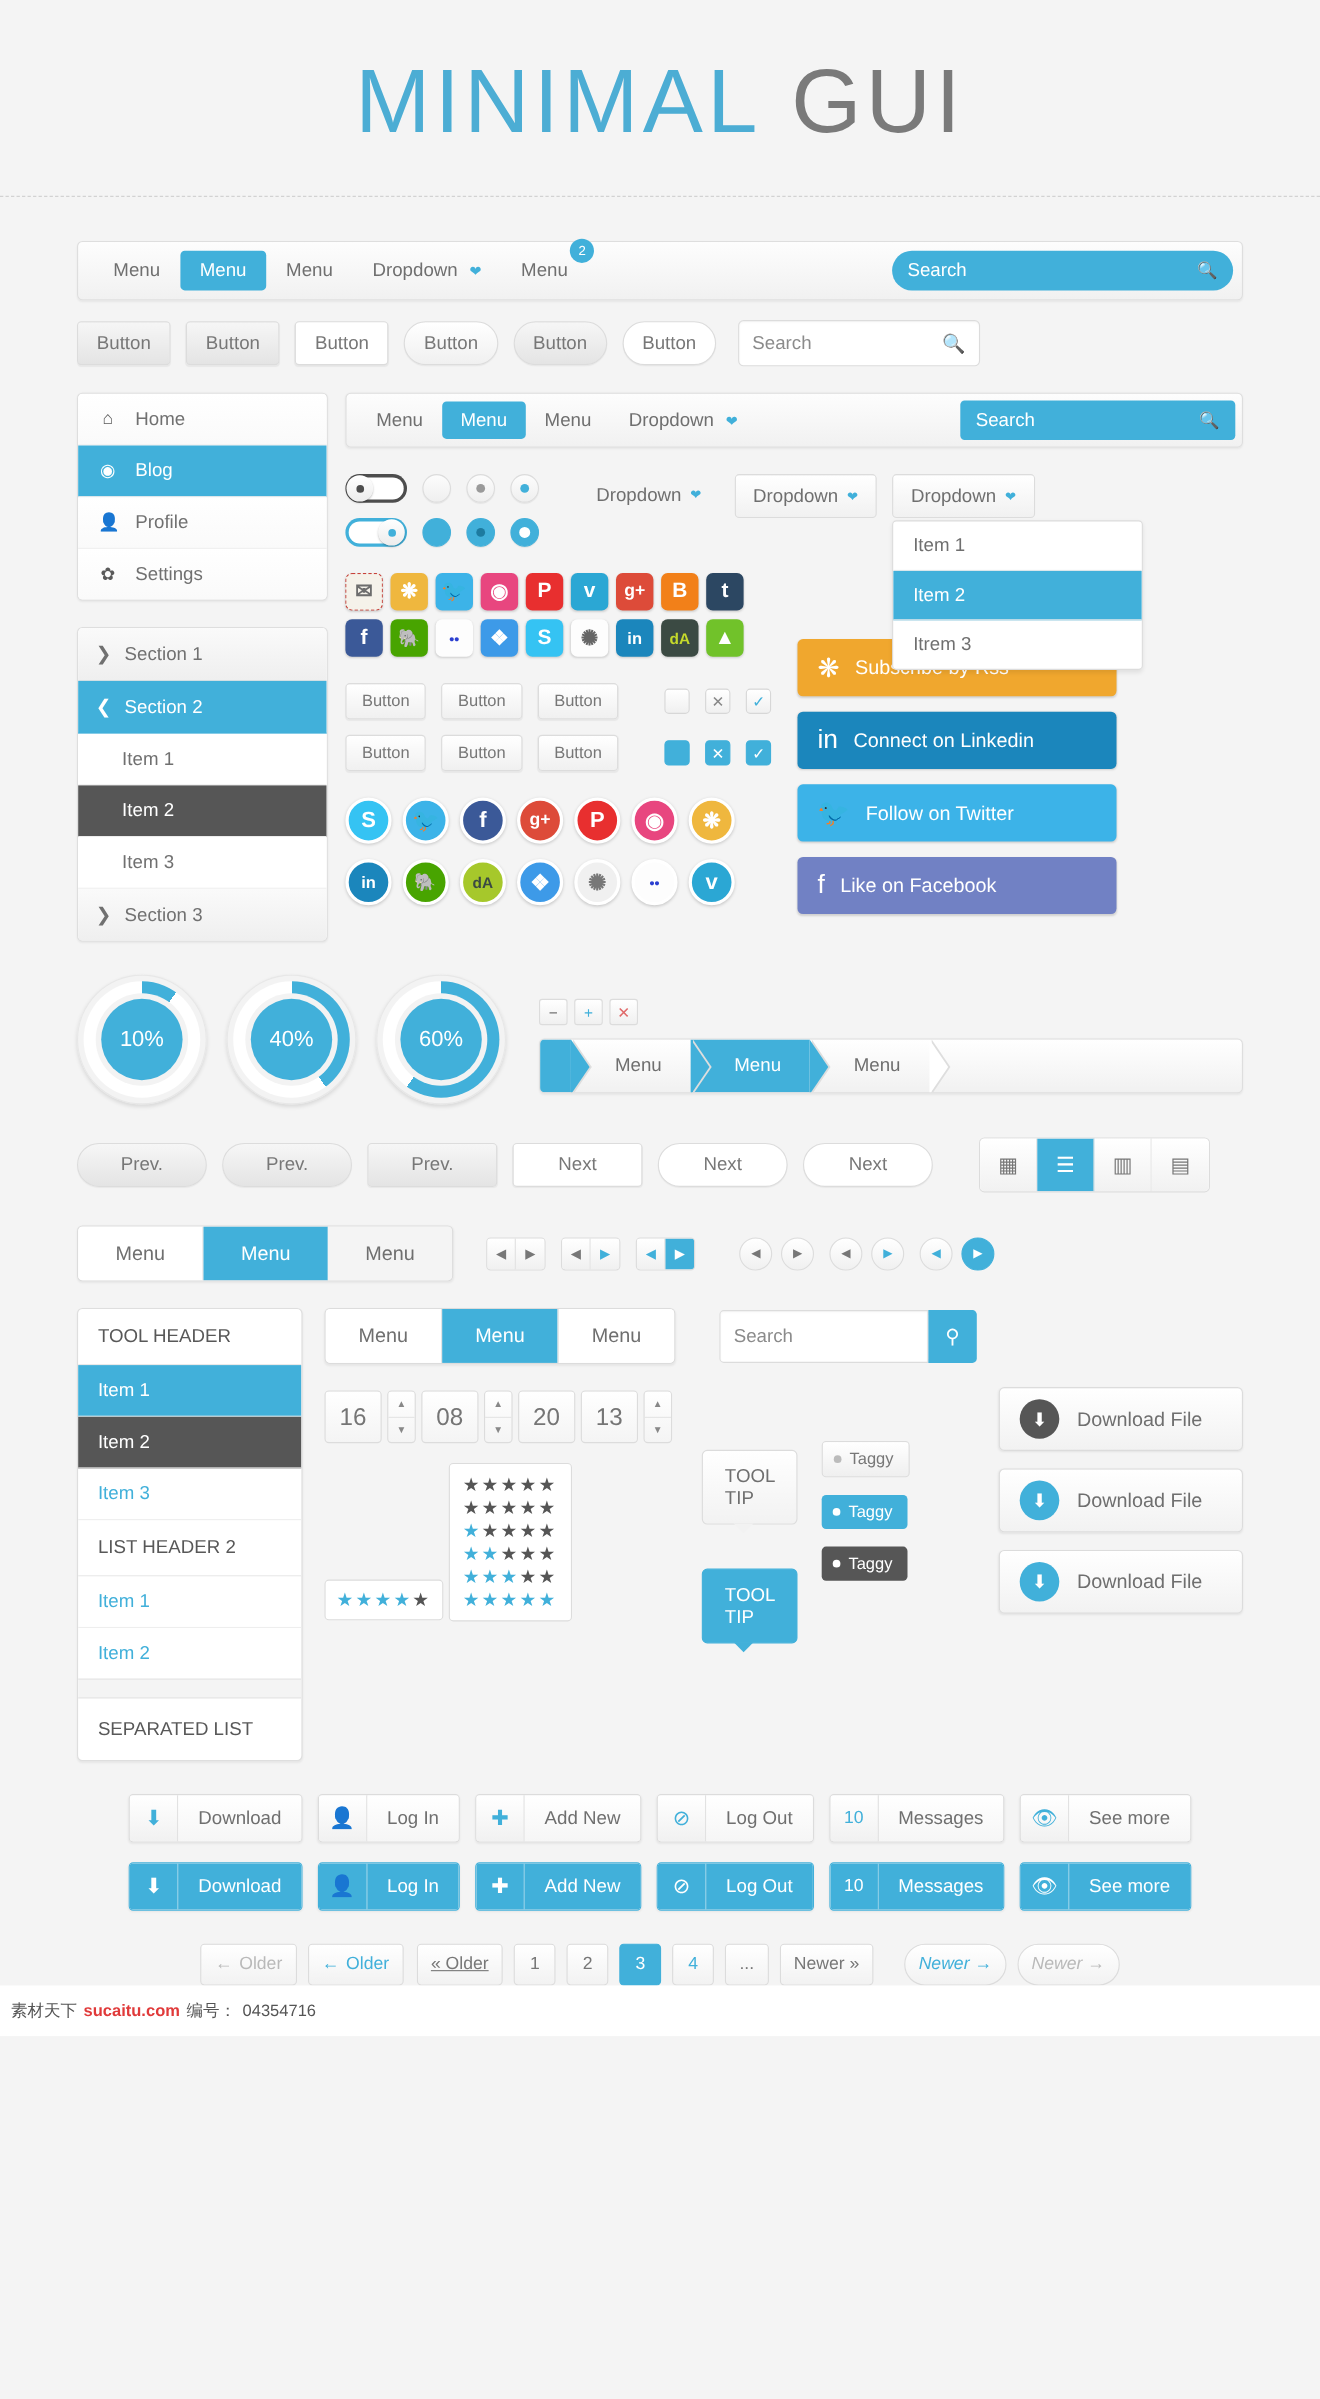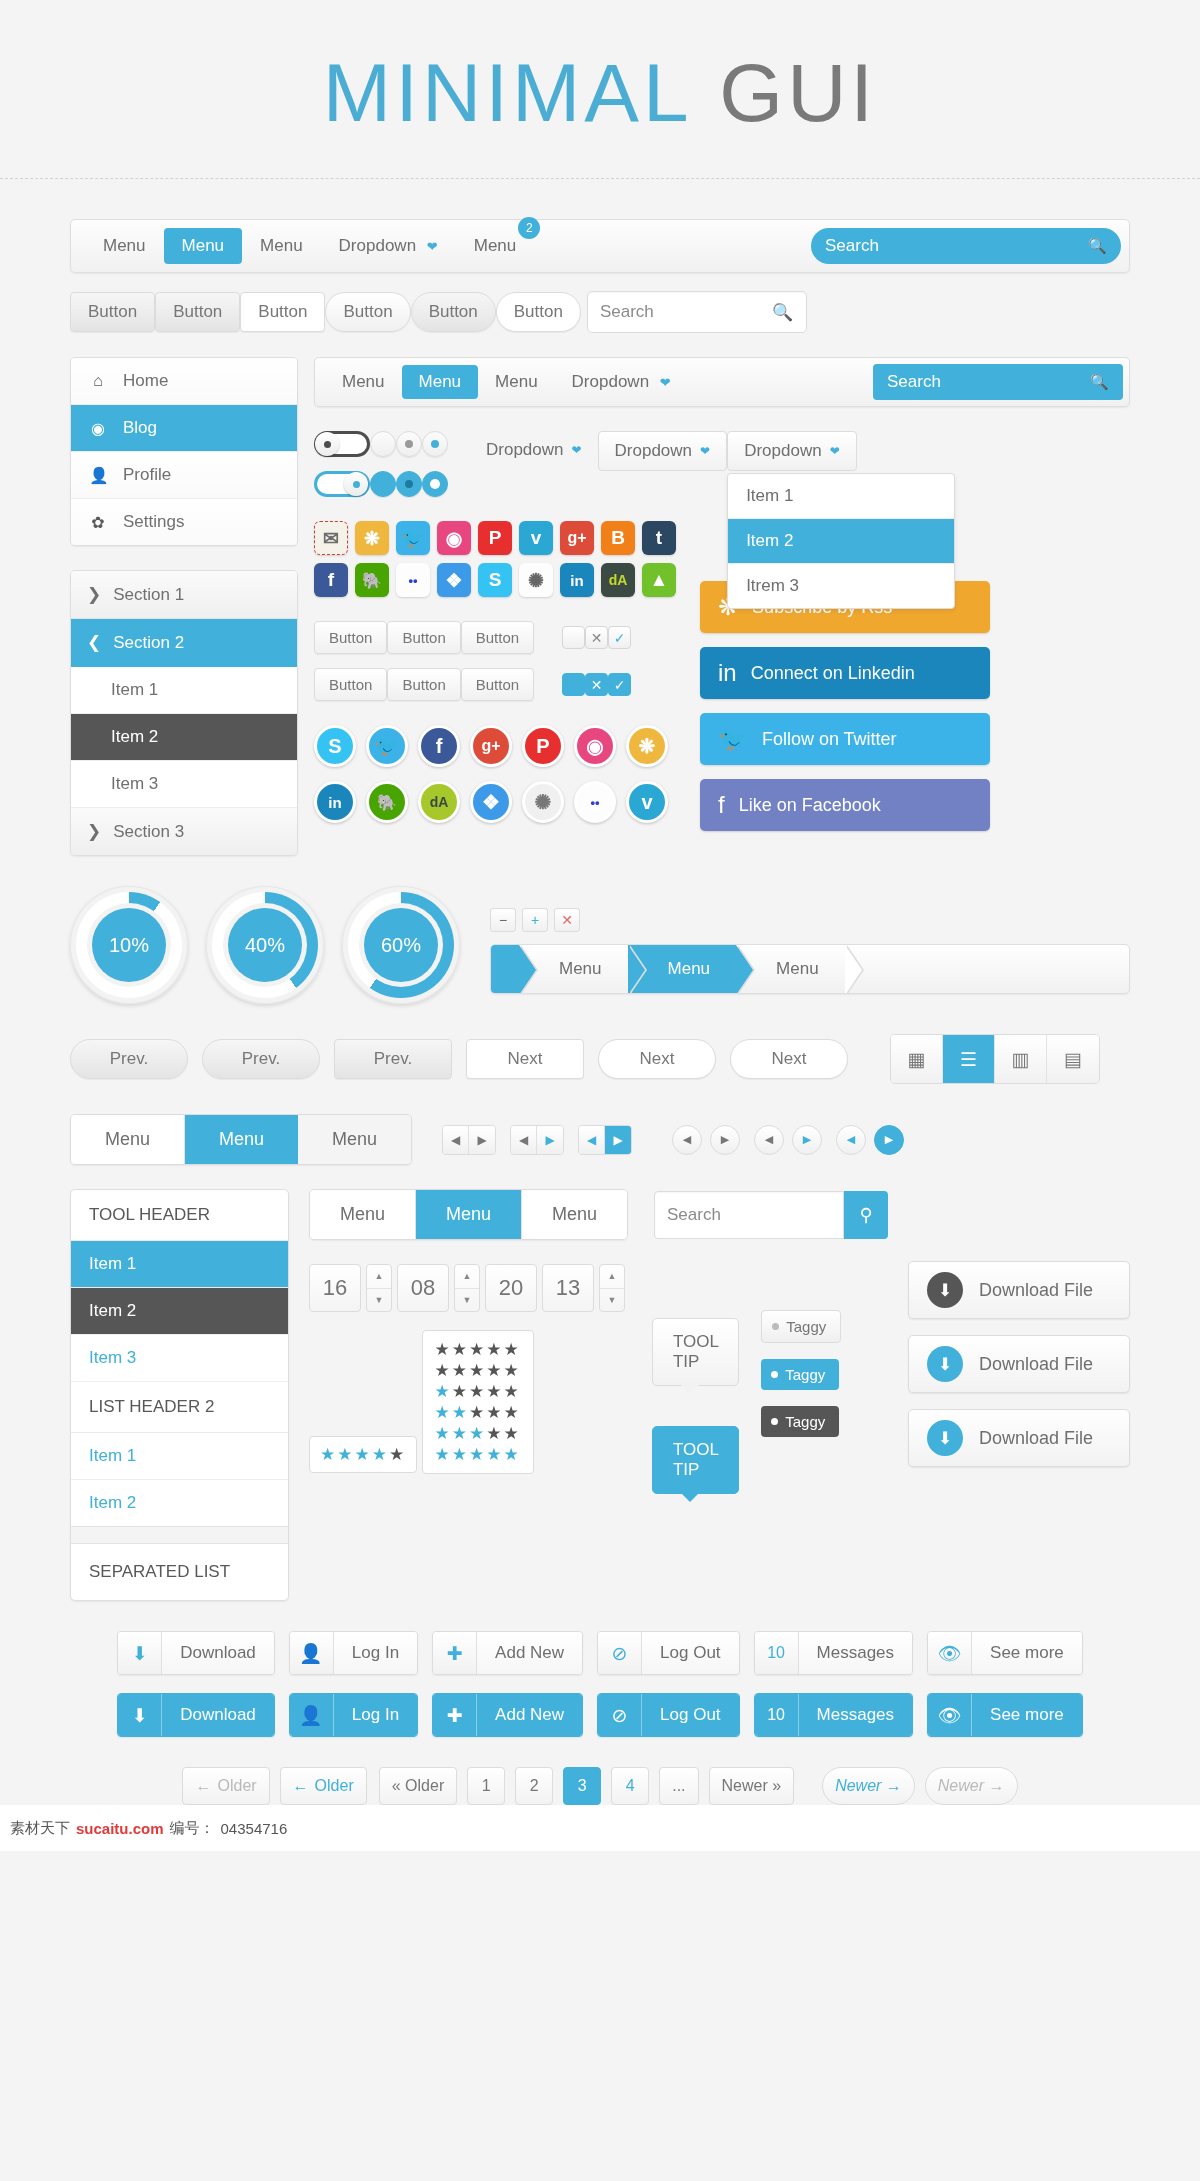--- a/index.html
+++ b/index.html
@@ -56,21 +56,21 @@
     height:36px; width:310px; padding:0 14px; font-size:17px;
   }
   .search-pill .ico { margin-left:auto; font-size:15px;}
   .search-box {
     display:flex;align-items:center;background:#fff;border:1px solid #dcdcdc;
     border-radius:5px;height:42px;padding:0 12px;font-size:17px;color:#8b8b8b;
     box-shadow:inset 0 1px 2px rgba(0,0,0,.04);
   }
   .search-box .ico { margin-left:auto;color:#41b0da;}
 
-  .row { display:flex; align-items:center; }
+  .row { display:flex; align-items:center; gap:14px; }
   .mt14{margin-top:14px;} .mt18{margin-top:18px;} .mt24{margin-top:24px;} .mt30{margin-top:30px;}
 
   
   .sidebar { width:228px; background:#fff; border:1px solid #dedede; border-radius:5px; overflow:hidden;
              box-shadow:0 1px 2px rgba(0,0,0,.06);}
   .side-item { display:flex;align-items:center;gap:16px;padding:13px 18px;font-size:17px;color:#707070;
                border-bottom:1px solid #ededed; background:linear-gradient(#fff,#fafafa); cursor:pointer;}
   .side-item:last-child{border-bottom:none;}
   .side-item.active{background:#41b0da;color:#fff;}
   .side-item .gi{width:18px;text-align:center;font-size:16px;color:#5a5a5a;}
@@ -759,21 +759,21 @@
 
     <div class="row mt30" style="gap:10px;justify-content:center;padding-bottom:46px;">
       <div class="pg" style="color:#b9b9b9;">
         <span style="margin-right:6px;">←</span>
         <span>Older</span>
       </div>
       <div class="pg bl">
         <span style="margin-right:6px;">←</span>
         <span>Older</span>
       </div>
-      <div class="pg" style="margin-left:2px;">« Older</div>
+      <div class="pg" style="margin-left:2px;text-decoration:underline;">« Older</div>
       <div class="pg">1</div>
       <div class="pg">2</div>
       <div class="pg on">3</div>
       <div class="pg bl">4</div>
       <div class="pg">...</div>
       <div class="pg">Newer »</div>
       <div class="pg bl pill" style="margin-left:18px;">Newer →</div>
       <div class="pg mut pill">Newer →</div>
     </div>
 

